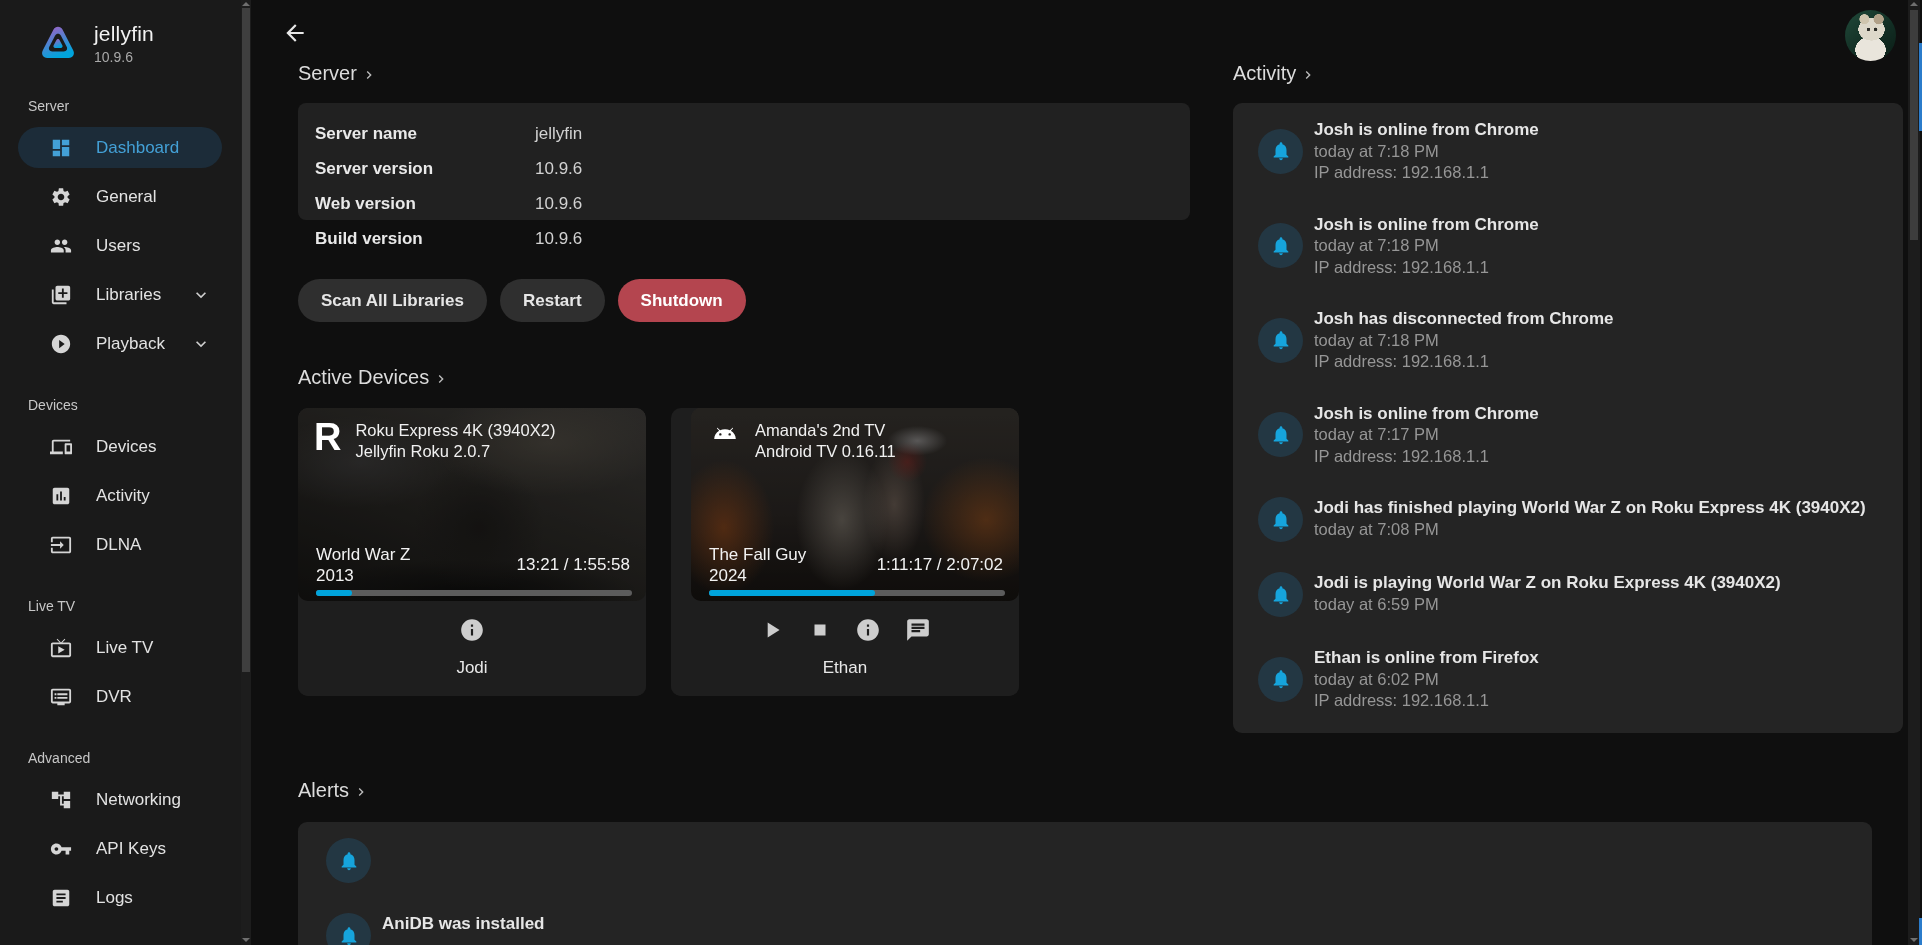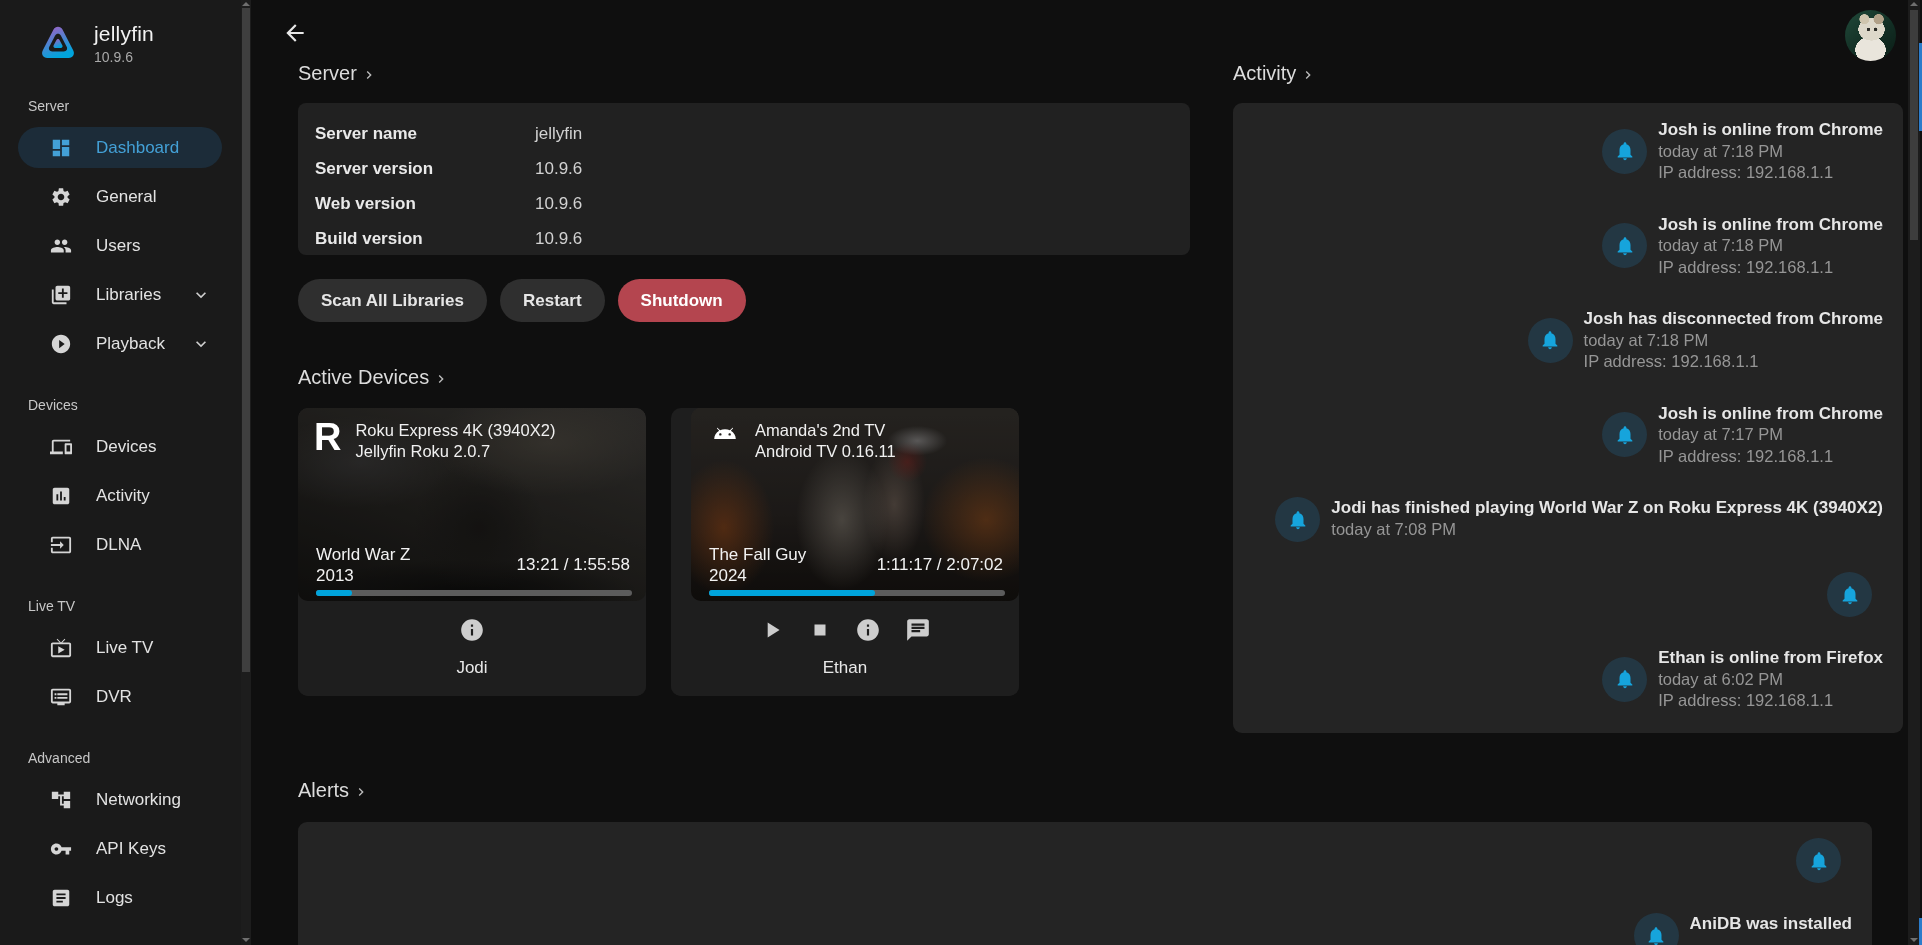--- a/index.html
+++ b/index.html
@@ -66,21 +66,21 @@
       radial-gradient(ellipse 26% 22% at 52% 38%, #ddd8ca 0 99%, transparent 100%),
       radial-gradient(ellipse 30% 26% at 50% 78%, #e9e5dc 0 99%, transparent 100%),
       linear-gradient(140deg,#214a3a 0%,#122e24 55%,#0b1d16 100%);
   }
 
   .heading { position:absolute; display:flex; align-items:center; cursor:pointer; color:#dcdcdc; font-size:20px; }
   .heading .chevr { width:16px; height:16px; fill:#bdbdbd; margin-left:4px; margin-top:2px; }
 
   
   .server-card {
-    position:absolute; left:47px; top:103px; width:892px; height:152px;
+    position:absolute; left:47px; top:103px; width:892px; height:117px;
     background:#212121; border-radius:8px; padding:13px 0 0 17px;
   }
   .srv-row { display:flex; height:35px; align-items:center; font-size:17px; }
   .srv-label { width:220px; font-weight:700; color:#e9e9e9; }
   .srv-value { color:#d2d2d2; }
 
   .btn-row { position:absolute; left:47px; top:279px; display:flex; }
   .pill-btn {
     height:43px; border:none; border-radius:22px; background:#2f2f2f; color:#e6e6e6;
     font-family:inherit; font-size:17px; font-weight:700; padding:0 23px; margin-right:13px; cursor:pointer;
@@ -122,21 +122,21 @@
   .media-time { margin-left:auto; font-size:17px; color:#f2f2f2; }
   .progress { position:absolute; left:18px; right:14px; top:182px; height:6px; border-radius:3px; background:#5c5c5c; z-index:2; }
   .progress-fill { height:6px; border-radius:3px; background:#00a4dc; }
   .dev-controls { height:95px; background:#1e1e1e; text-align:center; padding-top:14px; }
   .ctrl-row { display:flex; justify-content:center; align-items:center; gap:24px; height:30px; }
   .ctrl-ico { width:26px; height:26px; fill:#cdcdcd; cursor:pointer; }
   .dev-user { font-size:17px; color:#e8e8e8; margin-top:13px; }
 
   
   .panel { position:absolute; background:#242424; border-radius:9px; }
-  .feed-item { display:flex; margin-bottom:30px;justify-content:flex-end; }
+  .feed-item { display:flex; margin-bottom:30px; }
   .feed-ico {
     width:45px; height:45px; border-radius:50%; background:#233743; flex:none;
     display:flex; align-items:center; justify-content:center; align-self:center; margin-right:11px;
   }
   .feed-ico svg { width:22px; height:22px; fill:#16a4dc; }
   .feed-title { font-size:17px; font-weight:600; color:#e6e6e6; line-height:21.5px; }
   .feed-time, .feed-ip { font-size:16.5px; color:#969696; line-height:21.5px; }
 
   .activity-panel { left:982px; top:103px; width:670px; height:630px; padding:16px 20px 0 25px; }
   .alerts-panel { left:47px; top:822px; width:1574px; height:200px; padding:16px 20px 0 28px; }
@@ -482,20 +482,25 @@
         <div class="feed-time">today at 7:08 PM</div>
         <div class="feed-ip"></div>
       </div>
     </div>
     <div class="feed-item">
       <div class="feed-ico">
           <svg>
             <use href="#sym-bell"></use>
           </svg>
         </div>
+      <div class="feed-text">
+        <div class="feed-title">Jodi is playing World War Z on Roku Express 4K (3940X2)</div>
+        <div class="feed-time">today at 6:59 PM</div>
+        <div class="feed-ip"></div>
+      </div>
     </div>
     <div class="feed-item">
       <div class="feed-ico">
           <svg>
             <use href="#sym-bell"></use>
           </svg>
         </div>
       <div class="feed-text">
         <div class="feed-title">Ethan is online from Firefox</div>
         <div class="feed-time">today at 6:02 PM</div>

